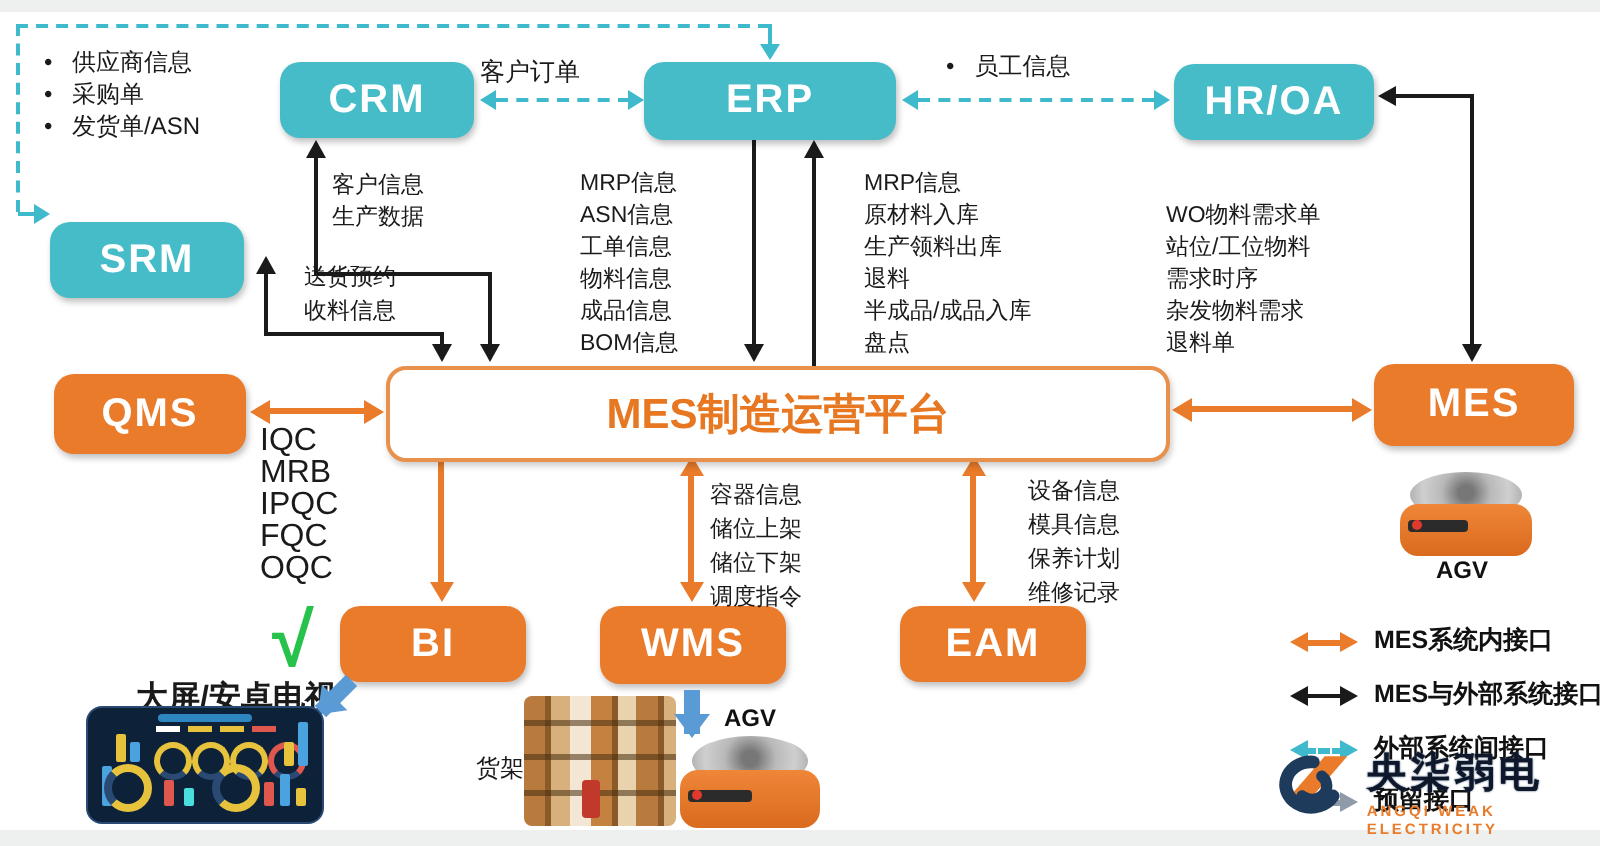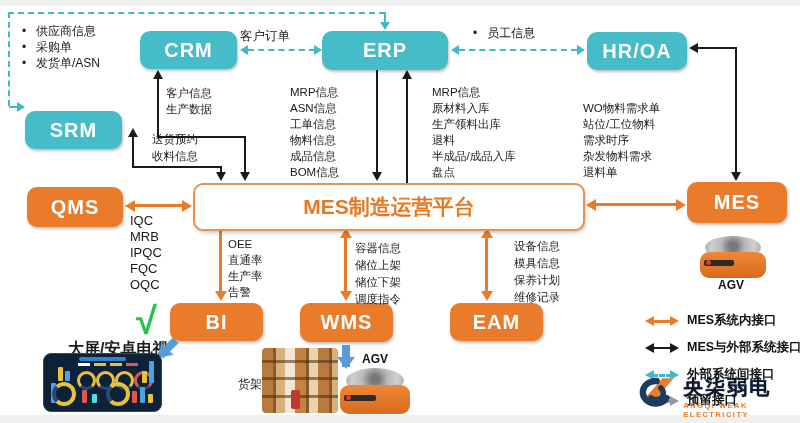--- a/index.html
+++ b/index.html
@@ -207,34 +207,28 @@
     <div>需求时序</div>
     <div>杂发物料需求</div>
     <div>退料单</div>
   </div>
 
   <div class="lst" style="left:152px;top:131px;line-height:17px;">
     <div>送货预约</div>
     <div>收料信息</div>
   </div>
 
-  <div class="lst" style="left:130px;top:213px;font-size:13px;">
+  <div class="lst" style="left:130px;top:213px;font-size:16px;">
     <div>IQC</div>
     <div>MRB</div>
     <div>IPQC</div>
     <div>FQC</div>
     <div>OQC</div>
   </div>
 
-  <div class="lst" style="left:228px;top:236px;">
-    <div>OEE</div>
-    <div>直通率</div>
-    <div>生产率</div>
-    <div>告警</div>
-  </div>
 
   <div class="lst" style="left:355px;top:240px;line-height:17px;">
     <div>容器信息</div>
     <div>储位上架</div>
     <div>储位下架</div>
     <div>调度指令</div>
   </div>
 
   <div class="lst" style="left:514px;top:238px;line-height:17px;">
     <div>设备信息</div>

